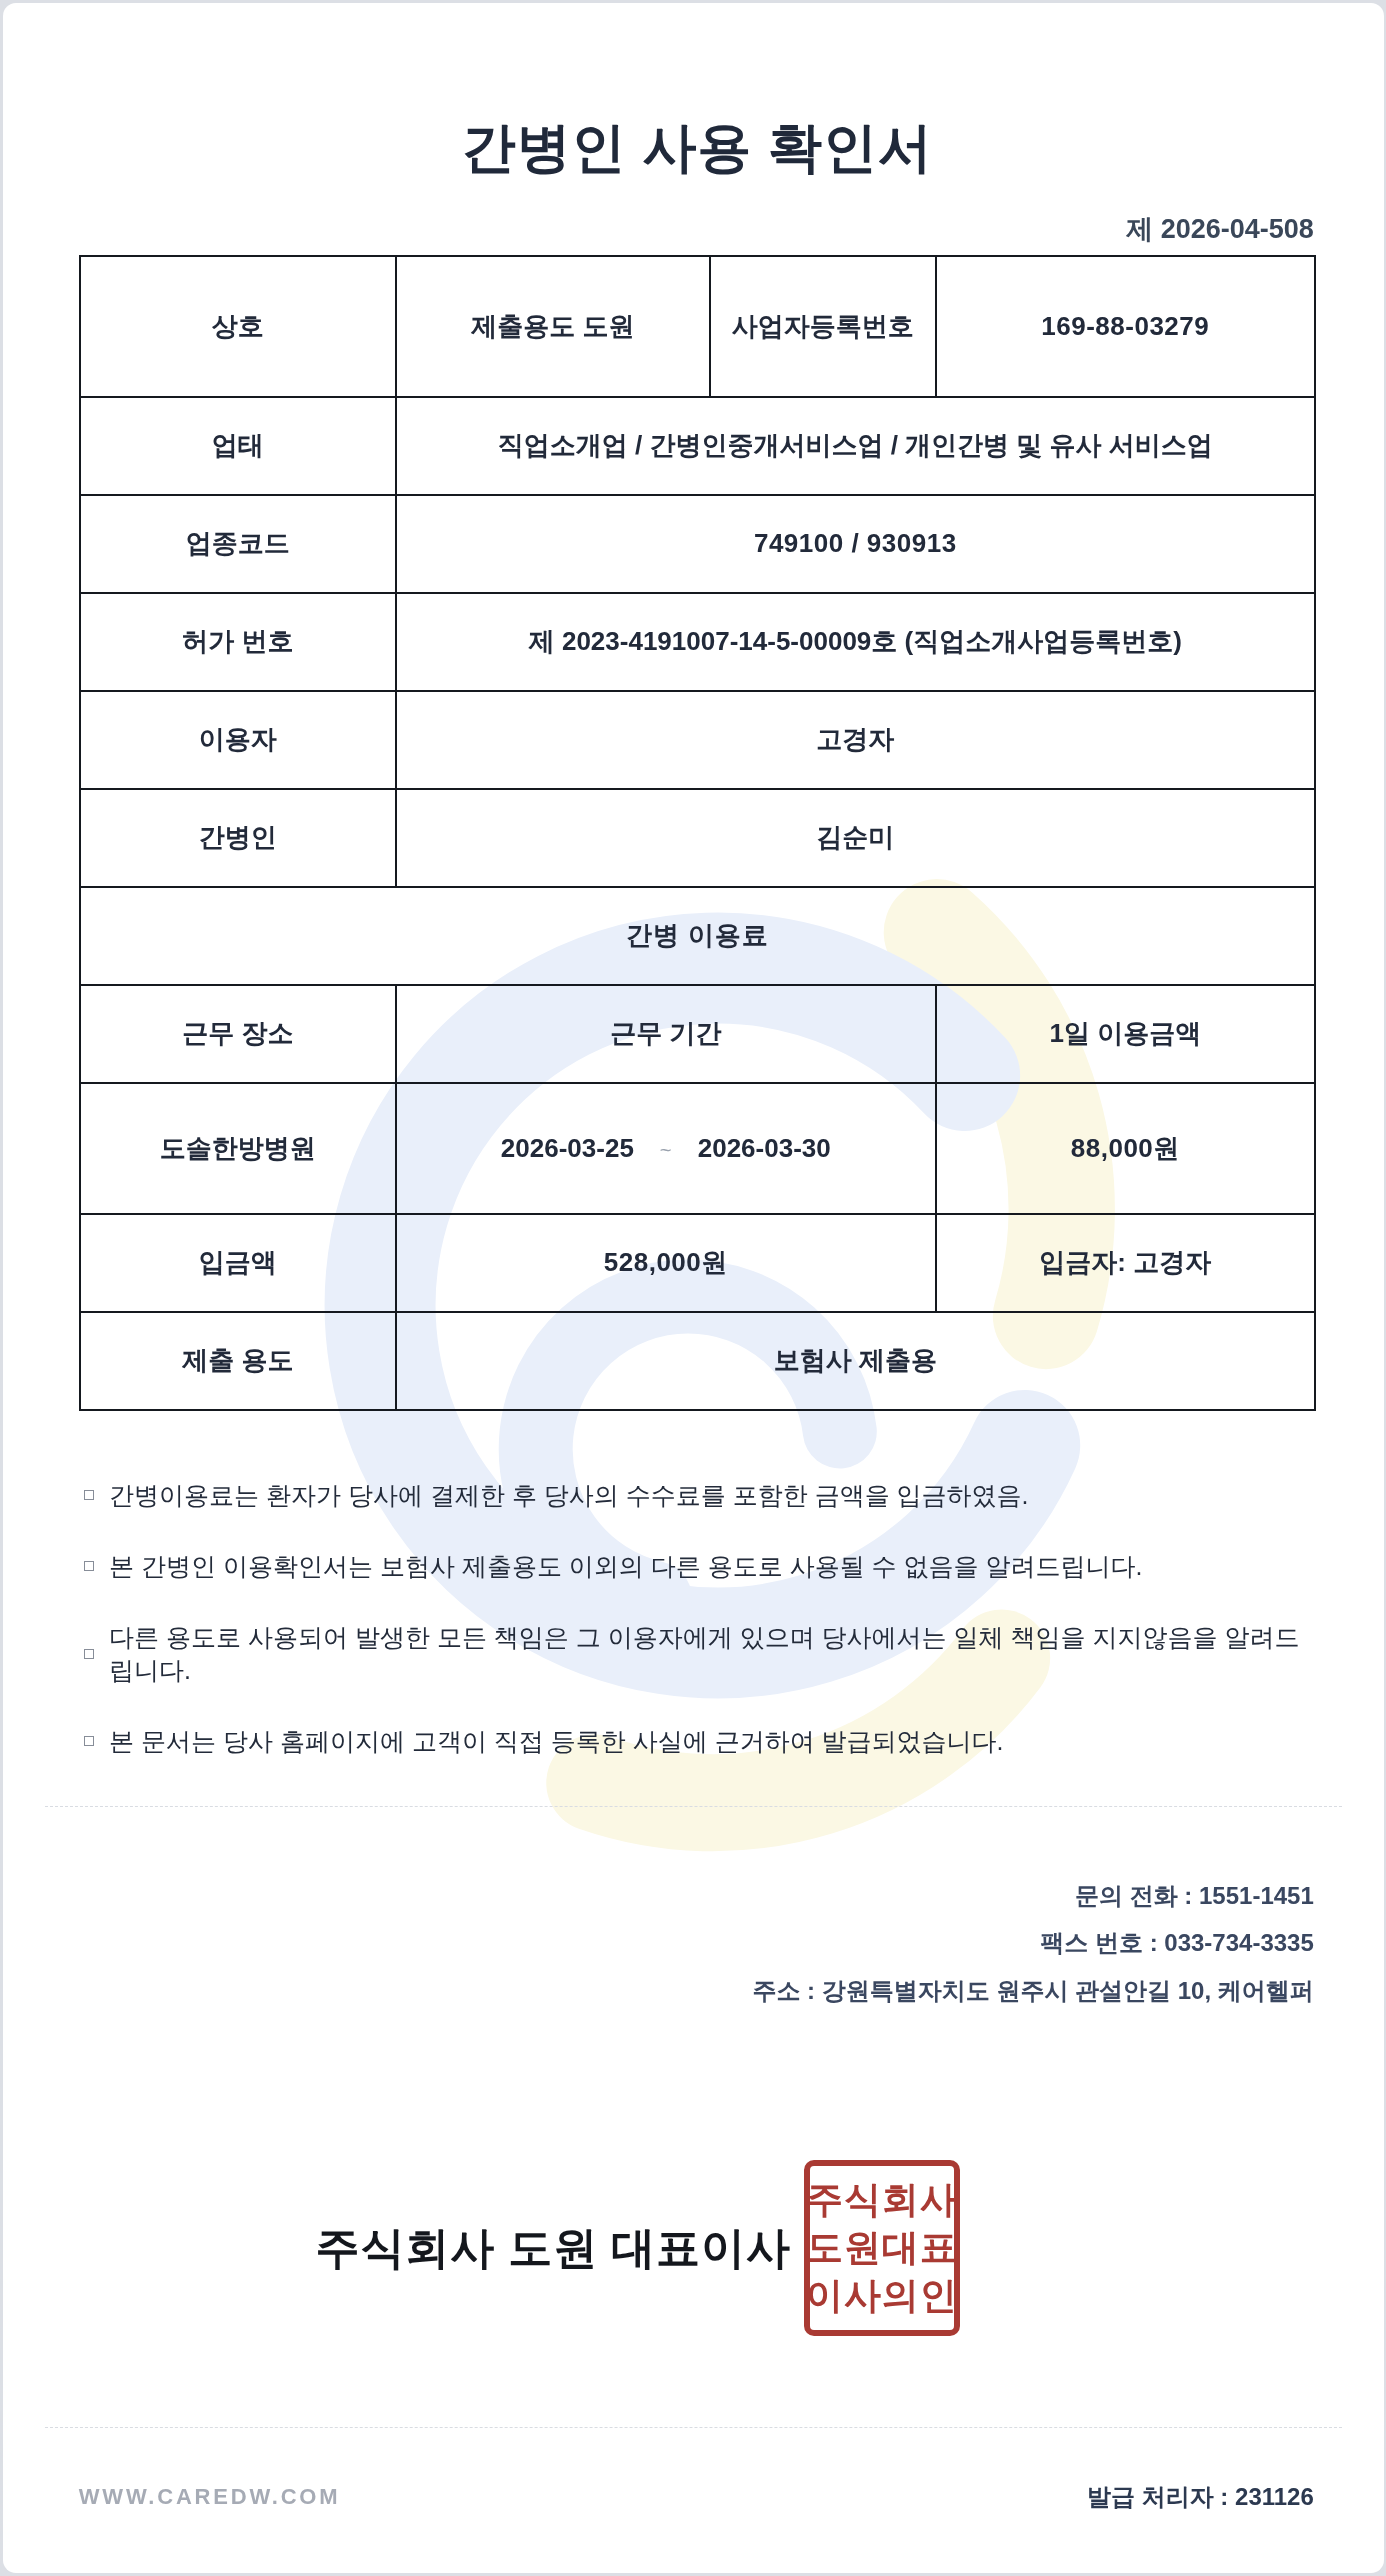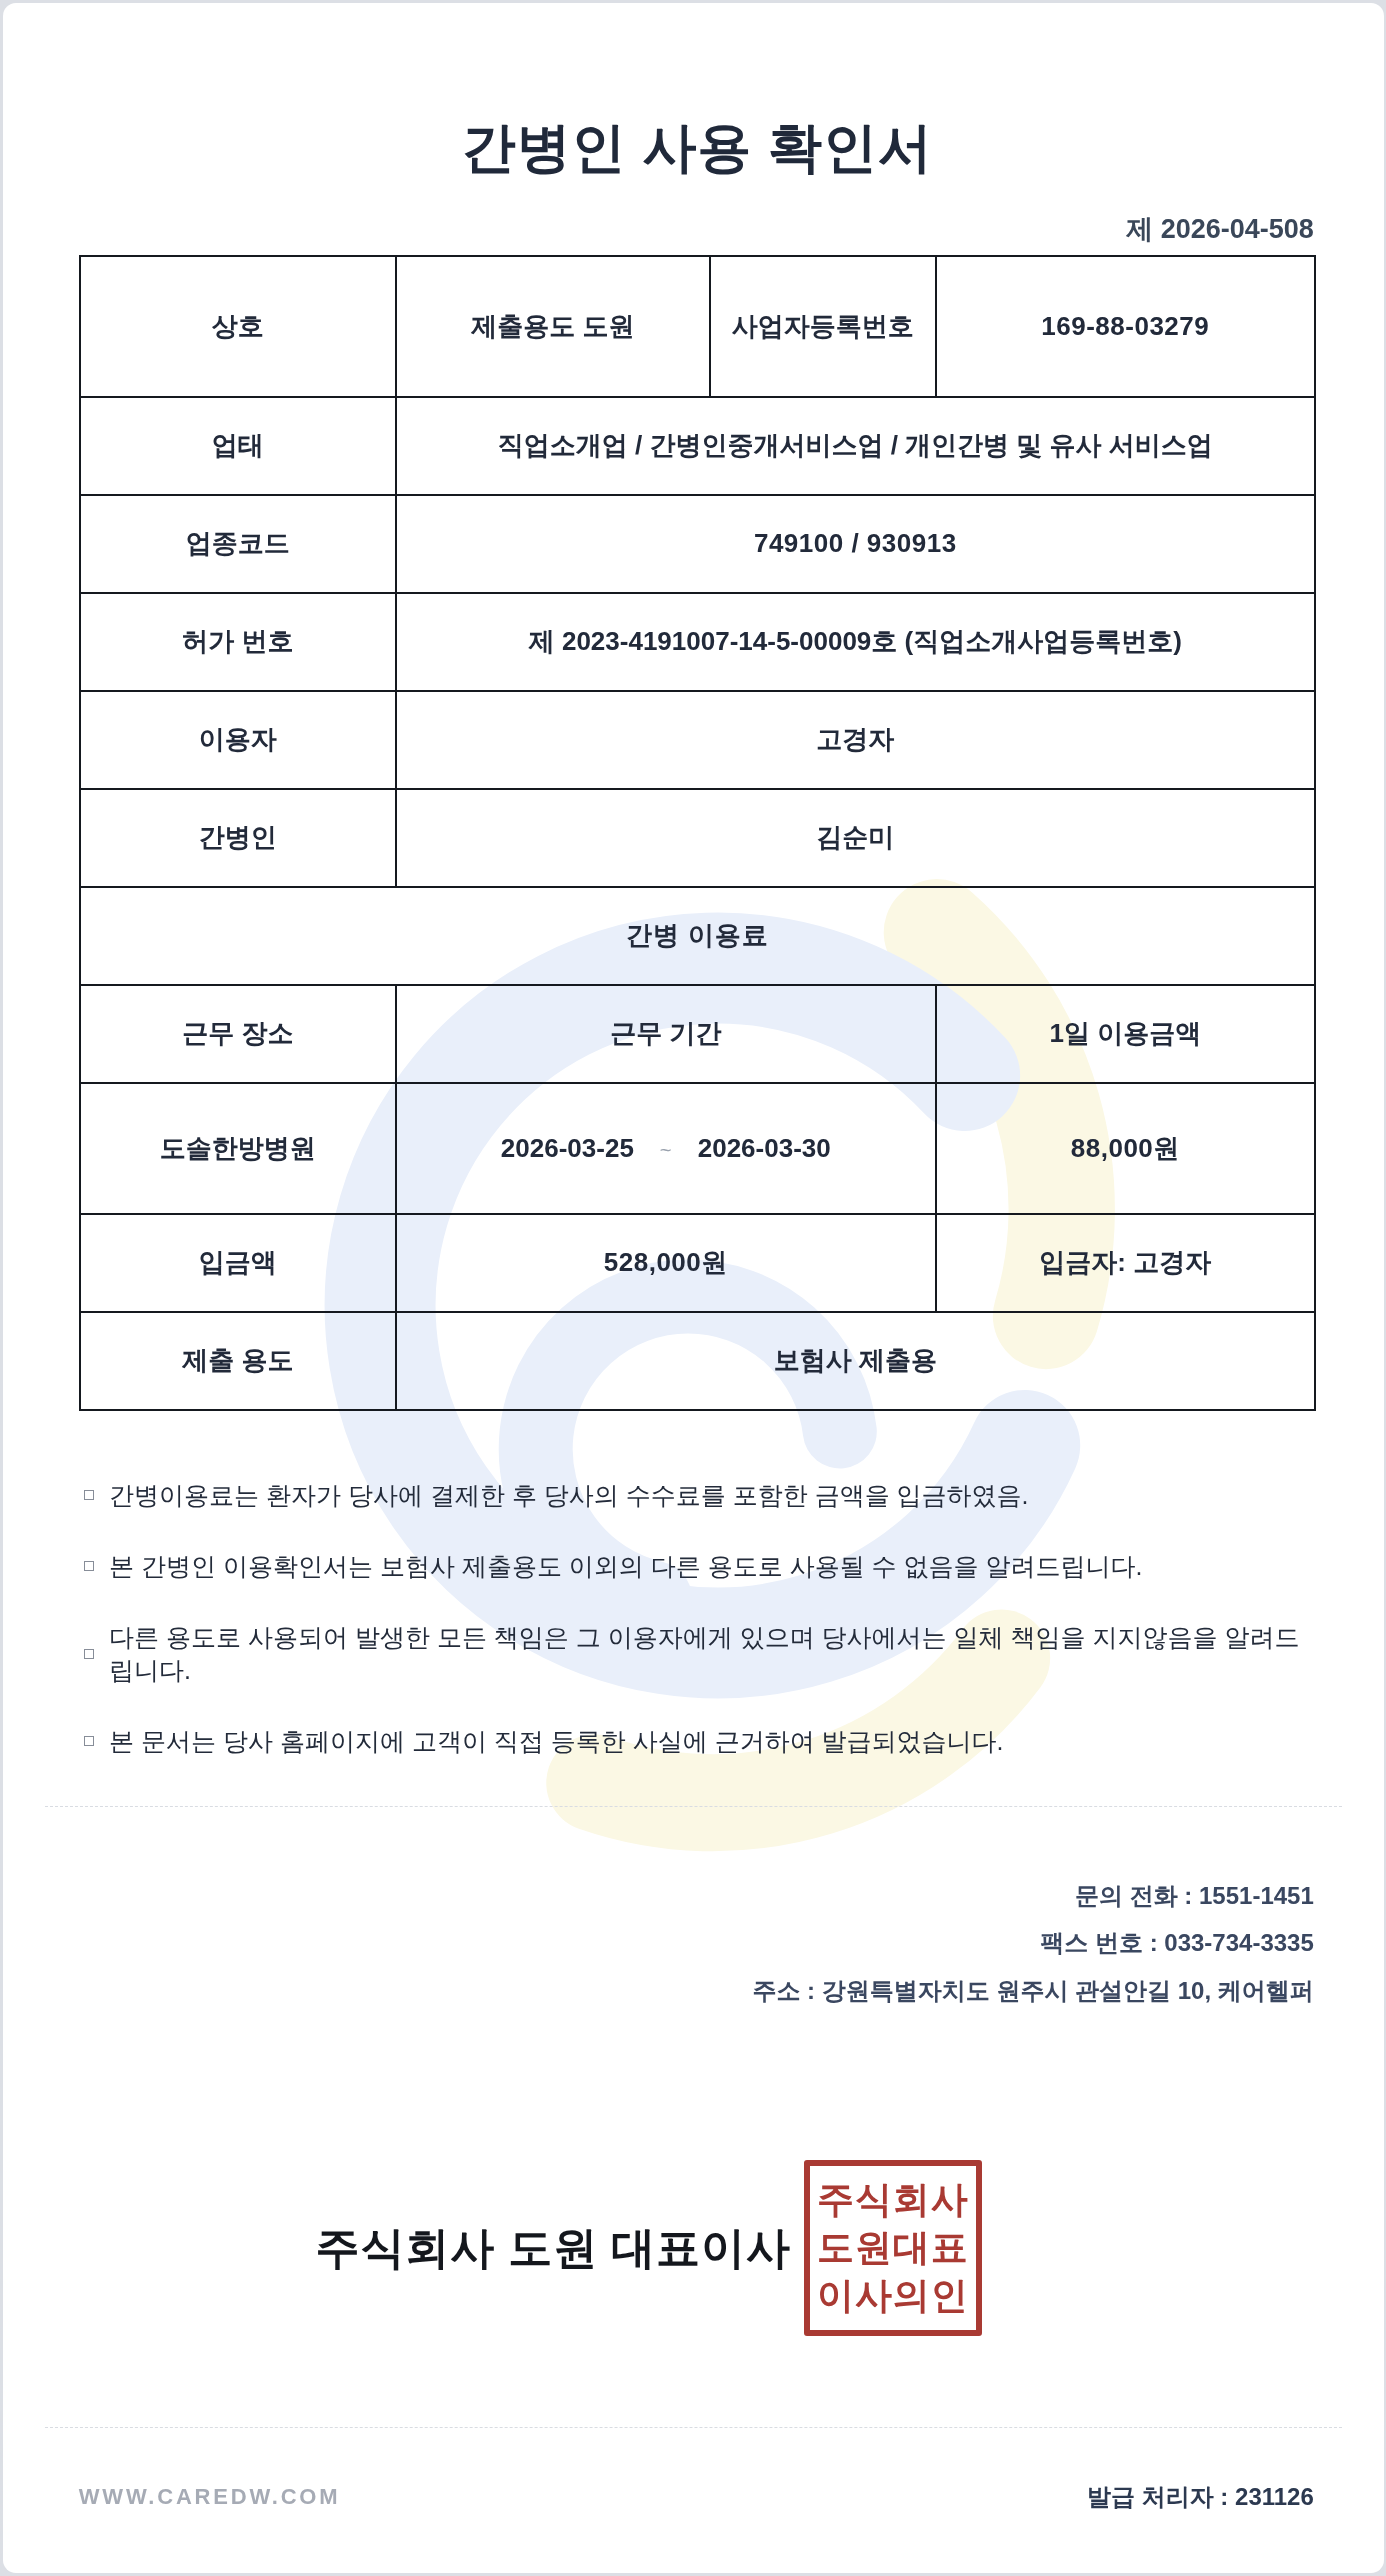--- a/index.html
+++ b/index.html
@@ -54,22 +54,22 @@
   
   .contact{position:absolute;left:76px;top:1877px;width:1235px;text-align:right;}
   .contact div{font-size:24px;font-weight:600;color:#3a4760;margin-bottom:15.7px;}
   
   .sig-wrap{position:absolute;left:0;top:2157px;width:1387px;height:176px;}
   .sig-text{
     position:absolute;right:599px;top:50%;transform:translateY(-50%);
     font-size:44px;font-weight:800;color:#14171d;letter-spacing:0.9px;white-space:nowrap;
   }
   .stamp{
-    position:absolute;left:801px;top:0;width:178px;height:176px;box-sizing:border-box;
-    border:6.5px solid #a93a33;border-radius:3px;
+    position:absolute;left:801px;top:0;width:156px;height:176px;box-sizing:border-box;
+    border:6.5px solid #a93a33;border-radius:10px;
     display:flex;flex-direction:column;align-items:center;justify-content:center;
     color:#a93a33;font-weight:800;
   }
   .stamp div{font-size:37px;line-height:48px;letter-spacing:0.9px;white-space:nowrap;}
   
   .footer{position:absolute;left:76px;top:2478px;width:1235px;display:flex;justify-content:space-between;align-items:center;}
   .footer .site{font-size:22px;font-weight:700;color:#a6abb5;letter-spacing:2.8px;}
   .footer .issuer{font-size:24px;font-weight:600;color:#2c3950;}
 </style>
 </head>

